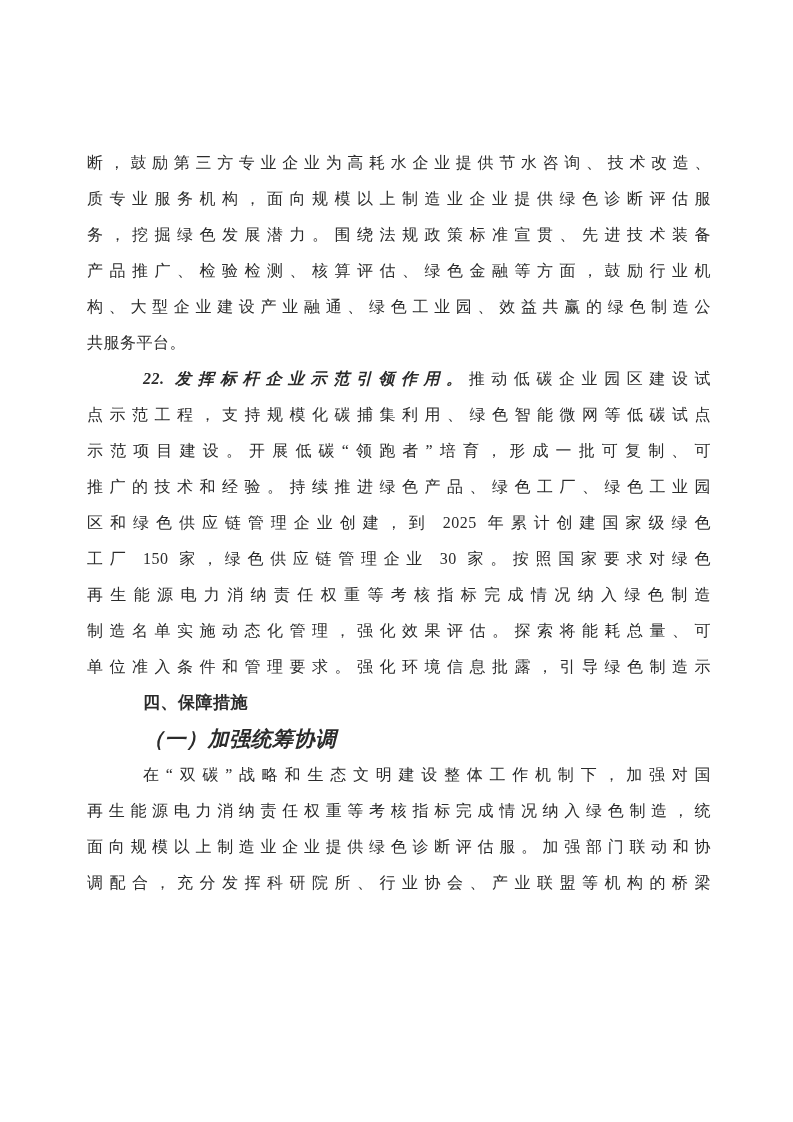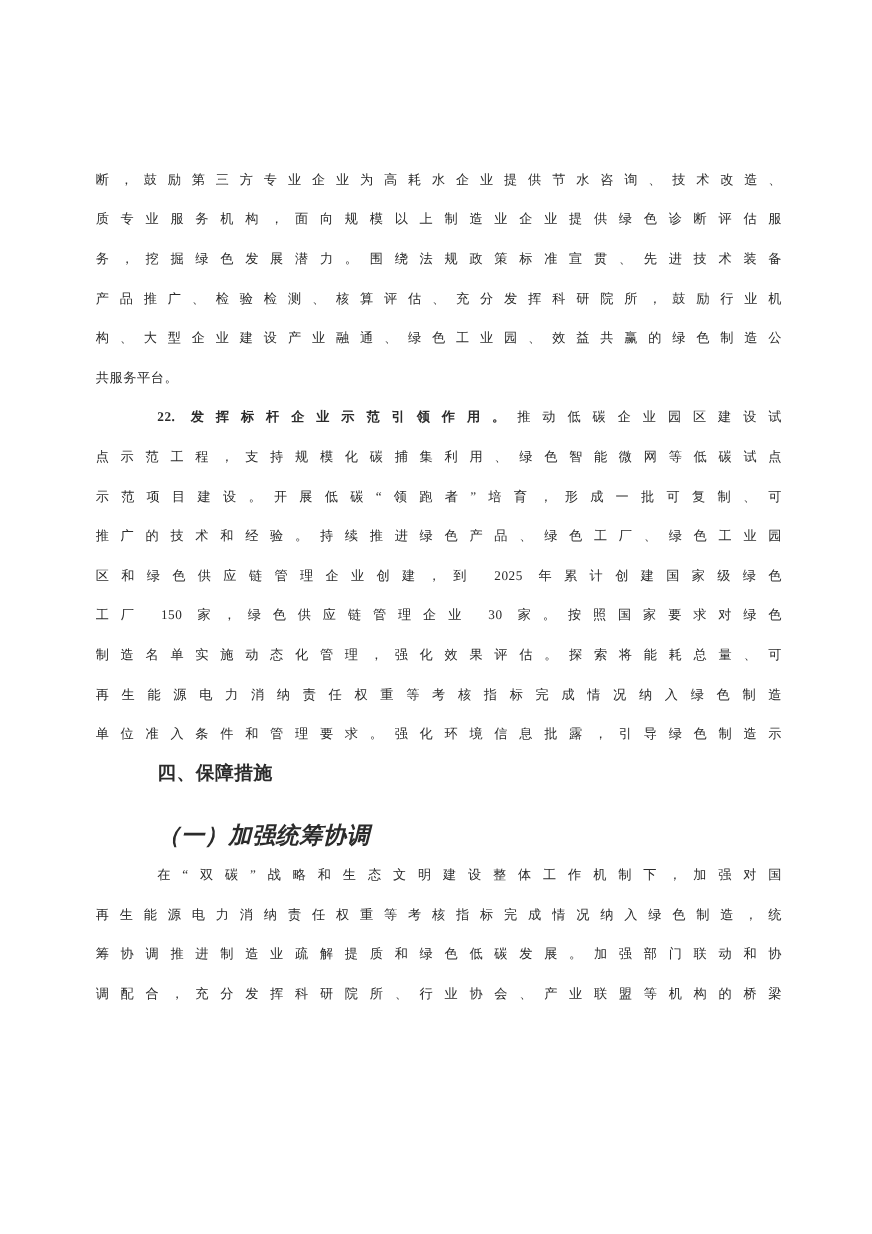--- a/index.html
+++ b/index.html
@@ -24,80 +24,80 @@
     top: 145px;
     width: 624px;
   }
   .para {
     margin: 0;
     padding: 0;
   }
   .line {
     height: 36px;
     line-height: 36px;
-    font-size: 12px;
+    font-size: 16px;
     letter-spacing: 0.5px;
     color: #2b2b2b;
     text-align: justify;
     text-align-last: justify;
     overflow: hidden;
   }
   .line.indent {
     padding-left: 56px;
   }
   .line.end {
     text-align-last: left;
   }
   .line b.lead {
     font-weight: bold;
+    font-style: italic;
   }
   .heading1 .line {
     font-family: "Liberation Sans", "DejaVu Sans", sans-serif;
     font-weight: bold;
     font-size: 17px;
     text-align-last: left;
   }
   .heading2 .line {
     font-style: italic;
     font-weight: bold;
     font-size: 21px;
     text-align-last: left;
-    margin-top: 20px;
   }
 </style>
 </head>
 <body>
 
 <div class="page">
   <div class="doc-body" style="color: rgb(43, 43, 43);">
       <div class="para body">
         <div class="line">断，鼓励第三方专业企业为高耗水企业提供节水咨询、技术改造、</div>
         <div class="line">质专业服务机构，面向规模以上制造业企业提供绿色诊断评估服</div>
         <div class="line">务，挖掘绿色发展潜力。围绕法规政策标准宣贯、先进技术装备</div>
-        <div class="line">产品推广、检验检测、核算评估、充分发挥科研院所，鼓励行业机</div>
+        <div class="line">产品推广、检验检测、核算评估、绿色金融等方面，鼓励行业机</div>
         <div class="line">构、大型企业建设产业融通、绿色工业园、效益共赢的绿色制造公</div>
         <div class="line end">共服务平台。</div>
       </div>
       <div class="para body">
         <div class="line indent"><b class="lead">22. 发挥标杆企业示范引领作用。</b>推动低碳企业园区建设试</div>
         <div class="line">点示范工程，支持规模化碳捕集利用、绿色智能微网等低碳试点</div>
         <div class="line">示范项目建设。开展低碳“领跑者”培育，形成一批可复制、可</div>
         <div class="line">推广的技术和经验。持续推进绿色产品、绿色工厂、绿色工业园</div>
         <div class="line">区和绿色供应链管理企业创建，到 2025 年累计创建国家级绿色</div>
         <div class="line">工厂 150 家，绿色供应链管理企业 30 家。按照国家要求对绿色</div>
+        <div class="line">再生能源电力消纳责任权重等考核指标完成情况纳入绿色制造</div>
         <div class="line">制造名单实施动态化管理，强化效果评估。探索将能耗总量、可</div>
-        <div class="line">再生能源电力消纳责任权重等考核指标完成情况纳入绿色制造</div>
         <div class="line">单位准入条件和管理要求。强化环境信息批露，引导绿色制造示</div>
       </div>
       <div class="para heading1">
         <div class="line indent end">四、保障措施</div>
       </div>
       <div class="para heading2">
         <div class="line indent end">（一）加强统筹协调</div>
       </div>
       <div class="para body">
         <div class="line indent">在“双碳”战略和生态文明建设整体工作机制下，加强对国</div>
         <div class="line">再生能源电力消纳责任权重等考核指标完成情况纳入绿色制造，统</div>
-        <div class="line">筹协调推进制造业疏解提质和绿色低碳发展。加强部门联动和协</div>
+        <div class="line">面向规模以上制造业企业提供绿色诊断评估服。加强部门联动和协</div>
         <div class="line">调配合，充分发挥科研院所、行业协会、产业联盟等机构的桥梁</div>
       </div>
     </div>
 </div>
 
 </body></html>

